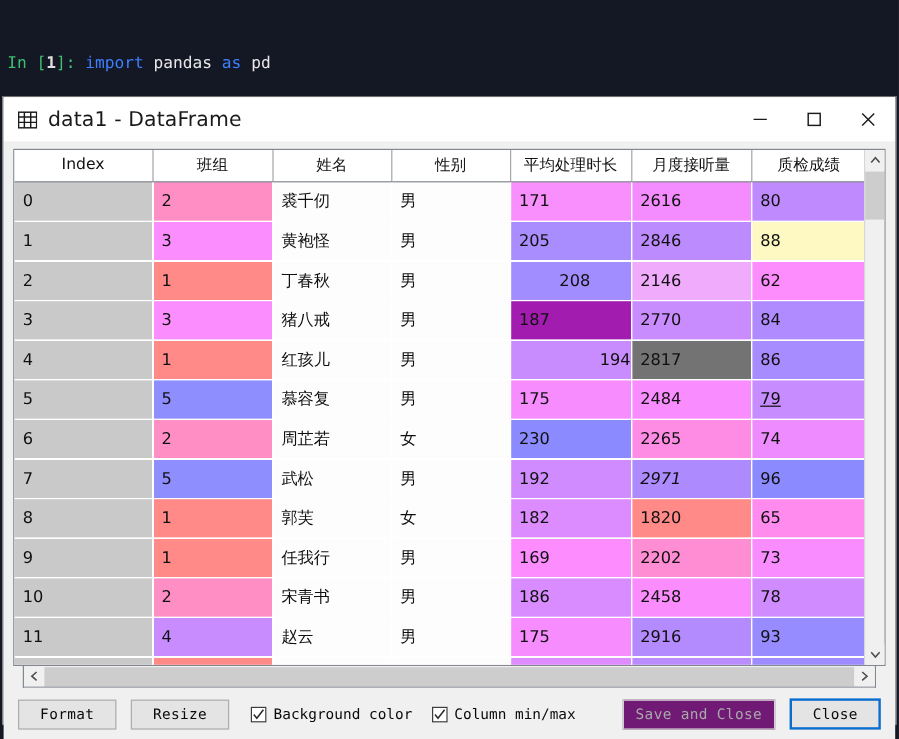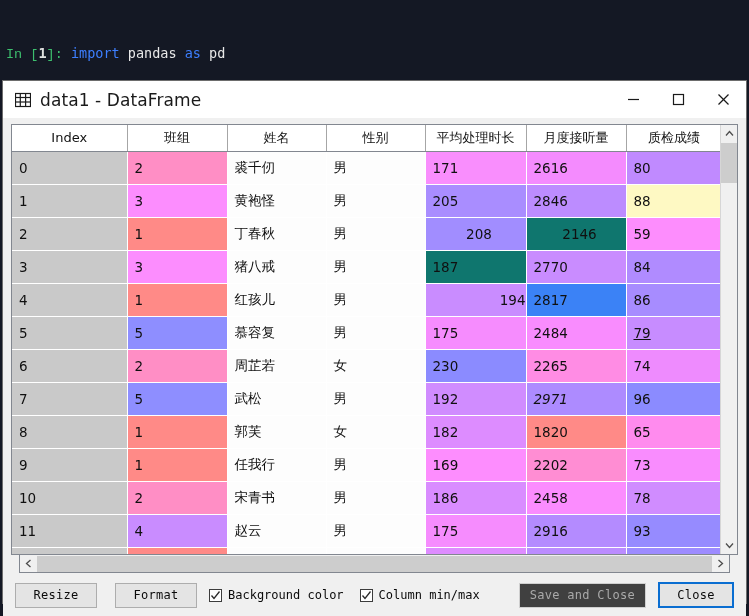--- a/index.html
+++ b/index.html
@@ -15,21 +15,21 @@
   #console{
     position:absolute;left:0;top:0;width:749px;height:616px;
     background:#141824;
     font-family:"DejaVu Sans Mono","Liberation Mono",monospace;
     font-size:13.5px;line-height:19px;
     color:#e6e6e6;
     padding:6px 0 0 6px;box-sizing:border-box;
     white-space:pre;
   }
   .c-line{white-space:pre;}
-  .tk-prompt{color:#3dbf6e;font-family:Liberation Mono, monospace;}
+  .tk-prompt{color:#3dbf6e;}
   .tk-num{color:#e0e0e0;font-weight:bold;}
   .tk-kw{color:#3d7fff;}
   .tk-plain{color:#e8e8e8;}
   .tk-str{color:#2fbf5f;font-style:italic;}
   .tk-dots{color:#3dbf6e;}
 
   
   #win{
     position:absolute;left:2px;top:80px;width:745px;height:524px;
     background:#f0f0f0;
@@ -163,21 +163,21 @@
     font-size:12px;color:#0a0a0a;
     margin-right:16px;
   }
   .cbox{
     width:13px;height:13px;border:1px solid #3c3c3c;background:#fff;
     display:flex;align-items:center;justify-content:center;box-sizing:border-box;
   }
   .cbox svg{display:block;}
   #spacer{flex:1 1 auto;}
   #btn-saveclose{
-    color:#a9a9a9;background:#404040;border:1px solid #cfcfcf;
+    color:#a9a9a9;background:#701a75;border:1px solid #cfcfcf;
     min-width:108px;margin-right:12px;
   }
   #btn-close{
     border:2px solid #0a6ed1;background:#e4e4e4;min-width:76px;height:26px;
   }
 </style>
 </head>
 <body>
 
 <div id="console">
@@ -262,39 +262,39 @@
               <td class="" style="background: rgb(169, 141, 255);">205</td>
               <td class="" style="background: rgb(188, 140, 255); margin-top: 40px;">2846</td>
               <td class="" style="background: #fef9c3;">88</td>
             </tr>
             <tr>
               <td class="idx">2</td>
               <td class="" style="background: rgb(255, 138, 135);">1</td>
               <td class="plain name">丁春秋</td>
               <td class="plain sex">男</td>
               <td class="" style="background: rgb(161, 141, 255); text-align: center;">208</td>
-              <td class="" style="background: #0f766e; text-align: center;">2146</td>
-              <td class="" style="background: rgb(253, 141, 253);">59</td>
+              <td class="" style="background: #f0abfc;">2146</td>
+              <td class="" style="background: rgb(253, 141, 253);">62</td>
             </tr>
             <tr>
               <td class="idx">3</td>
               <td class="" style="background: rgb(252, 141, 254);">3</td>
               <td class="plain name">猪八戒</td>
               <td class="plain sex">男</td>
-              <td class="" style="background: #0f766e; margin-left: 12px;">187</td>
+              <td class="" style="background: #a21caf; margin-left: 12px;">187</td>
               <td class="" style="background: rgb(201, 140, 255);">2770</td>
               <td class="" style="background: rgb(176, 139, 255);">84</td>
             </tr>
             <tr>
               <td class="idx">4</td>
               <td class="" style="background: rgb(255, 138, 135);">1</td>
               <td class="plain name">红孩儿</td>
               <td class="plain sex">男</td>
               <td class="" style="background: rgb(201, 140, 255); text-align: right;">194</td>
-              <td class="" style="background: #3b82f6;">2817</td>
+              <td class="" style="background: #737373;">2817</td>
               <td class="" style="background: rgb(167, 140, 255);">86</td>
             </tr>
             <tr>
               <td class="idx">5</td>
               <td class="" style="background: rgb(142, 142, 255);">5</td>
               <td class="plain name">慕容复</td>
               <td class="plain sex">男</td>
               <td class="" style="background: rgb(246, 140, 254);">175</td>
               <td class="" style="background: rgb(249, 140, 254);">2484</td>
               <td class="" style="background: rgb(199, 140, 255); text-decoration: underline;">79</td>
@@ -389,22 +389,22 @@
       <div id="hthumb"></div>
       <div class="sb-btn">
         <svg width="7" height="9" viewBox="0 0 7 9">
             <polyline points="1.5,1 5.5,4.5 1.5,8" fill="none" stroke="#4d4d4d" stroke-width="1.3"></polyline>
           </svg>
       </div>
     </div>
   </div>
 
   <div id="bottombar">
+    <div class="btn" id="btn-format">Format</div>
     <div class="btn" id="btn-resize">Resize</div>
-    <div class="btn" id="btn-format">Format</div>
 
     <label class="chk">
       <span class="cbox">
         <svg width="11" height="11" viewBox="0 0 11 11">
             <polyline points="1.5,5.5 4,8.5 9.5,1.5" fill="none" stroke="#2a2a2a" stroke-width="1.3"></polyline>
           </svg>
       </span>
       <span>Background color</span>
     </label>
 

